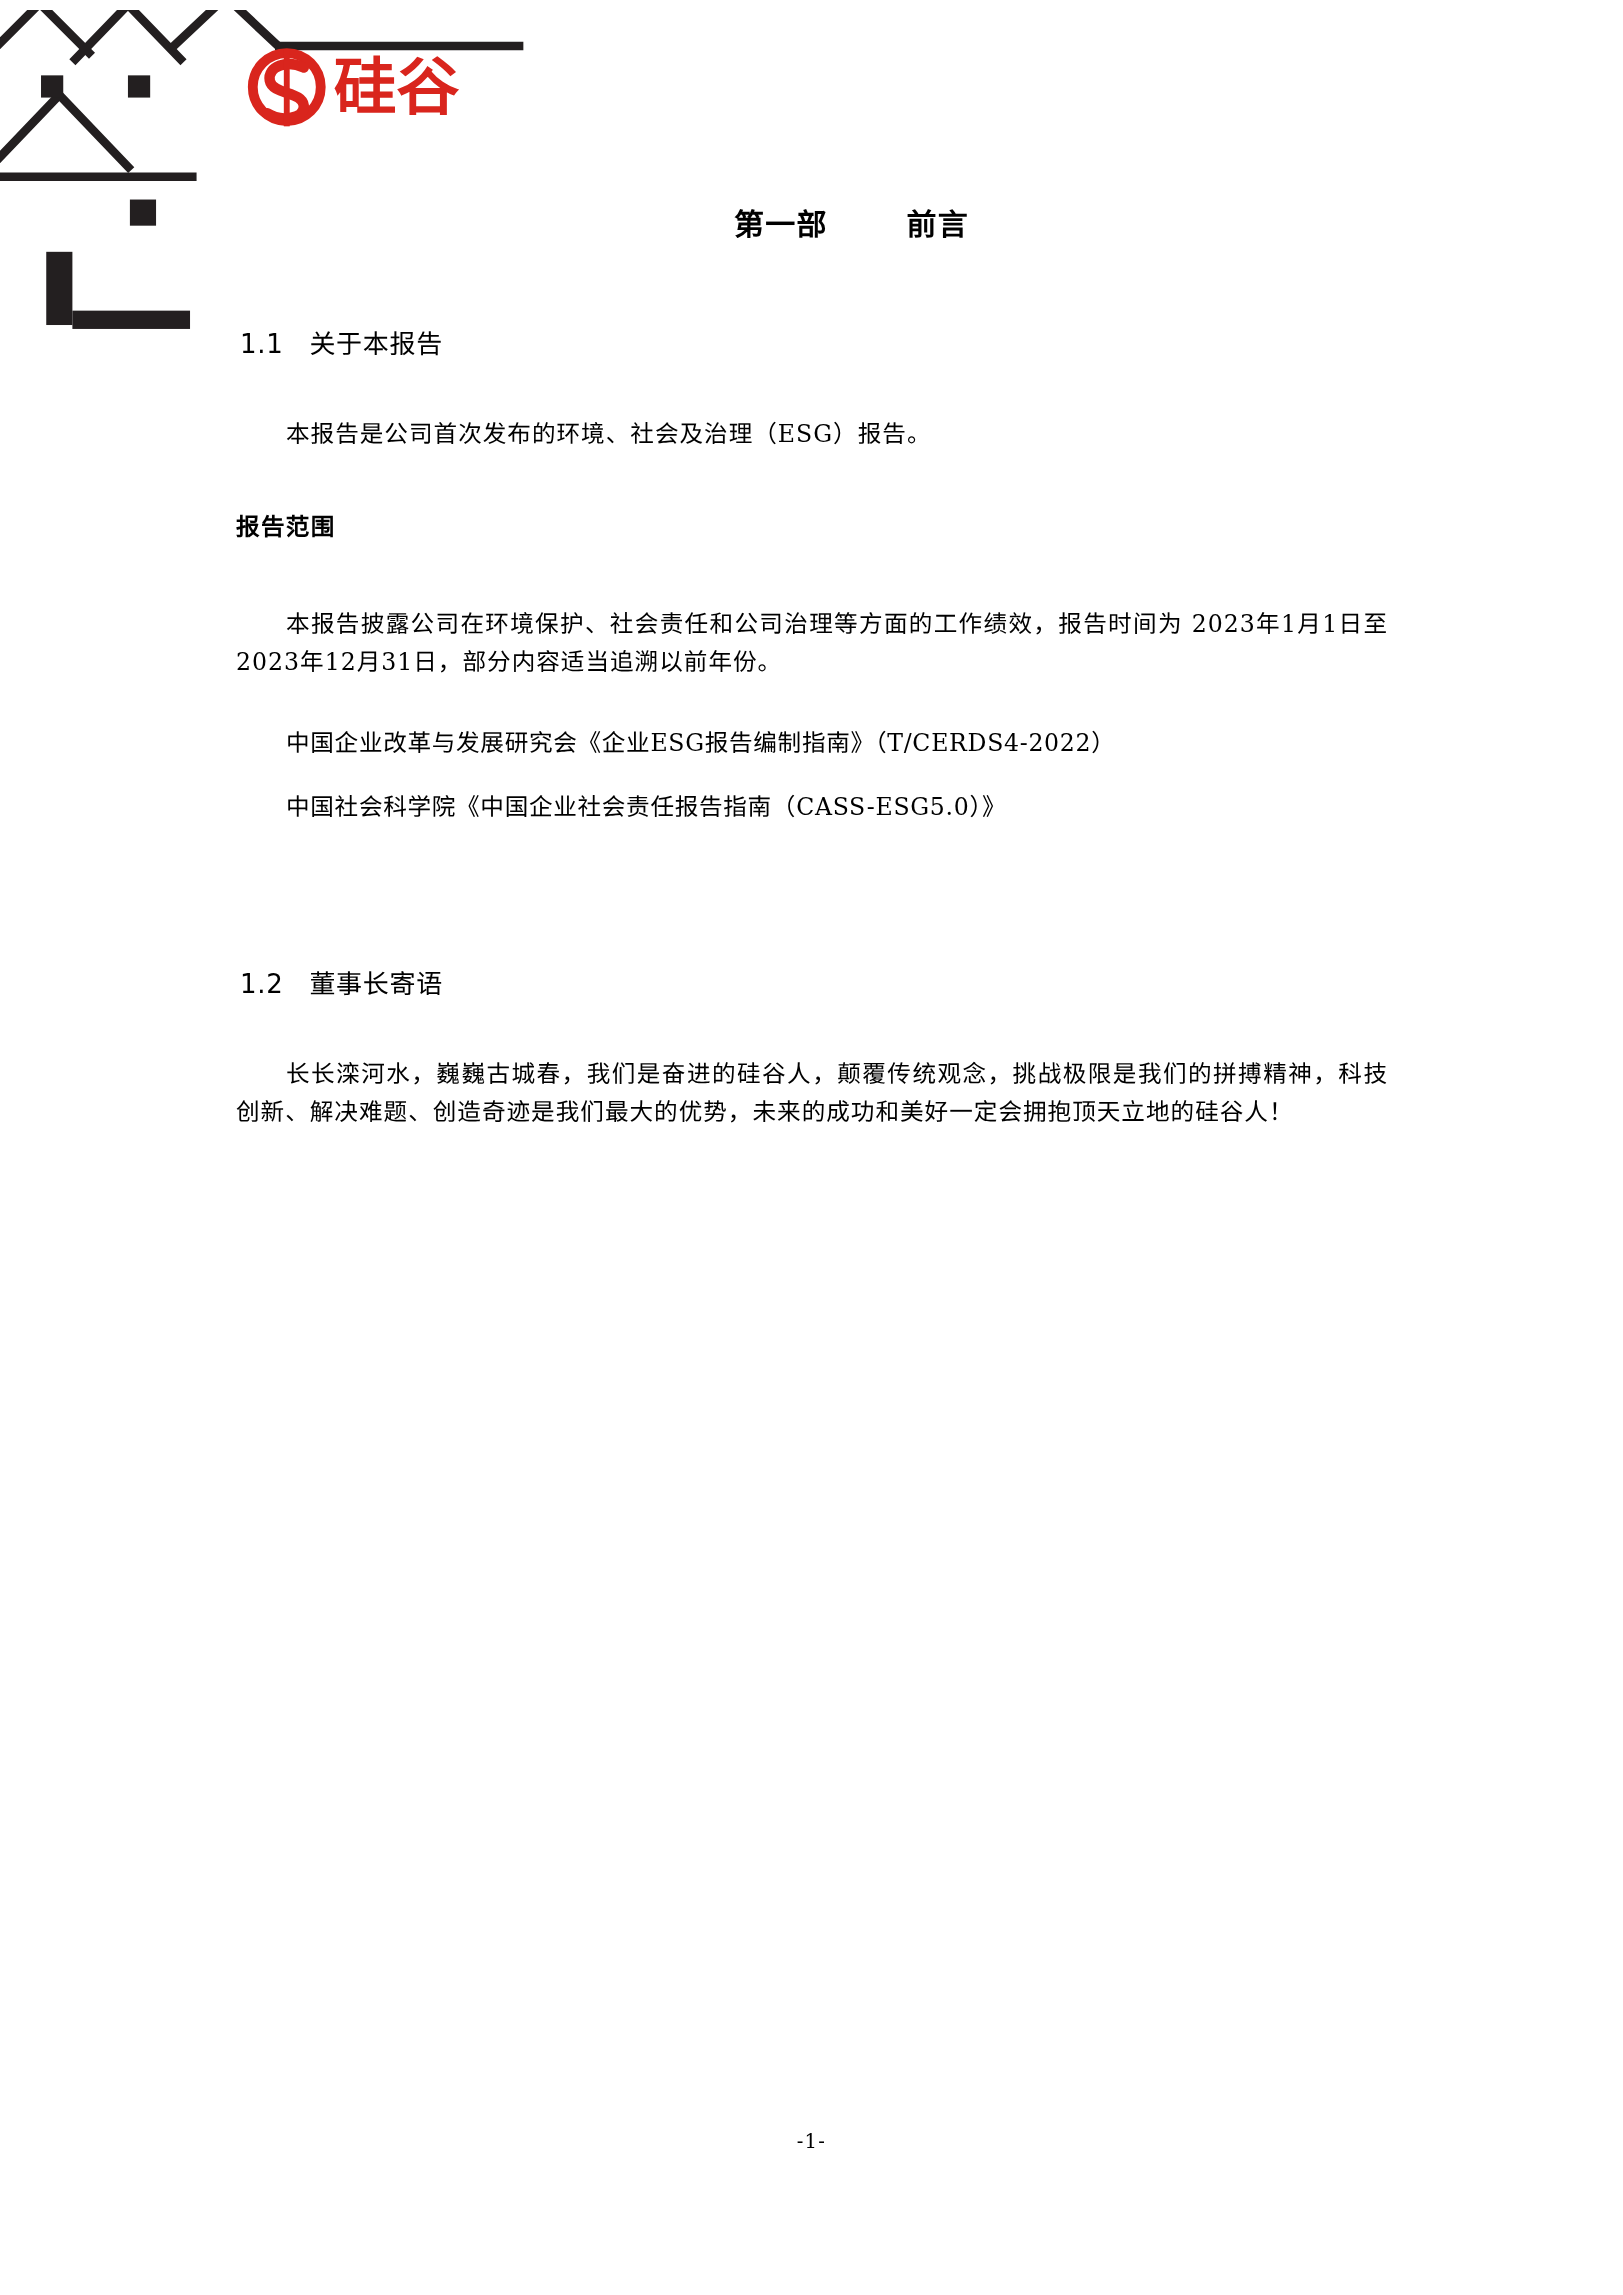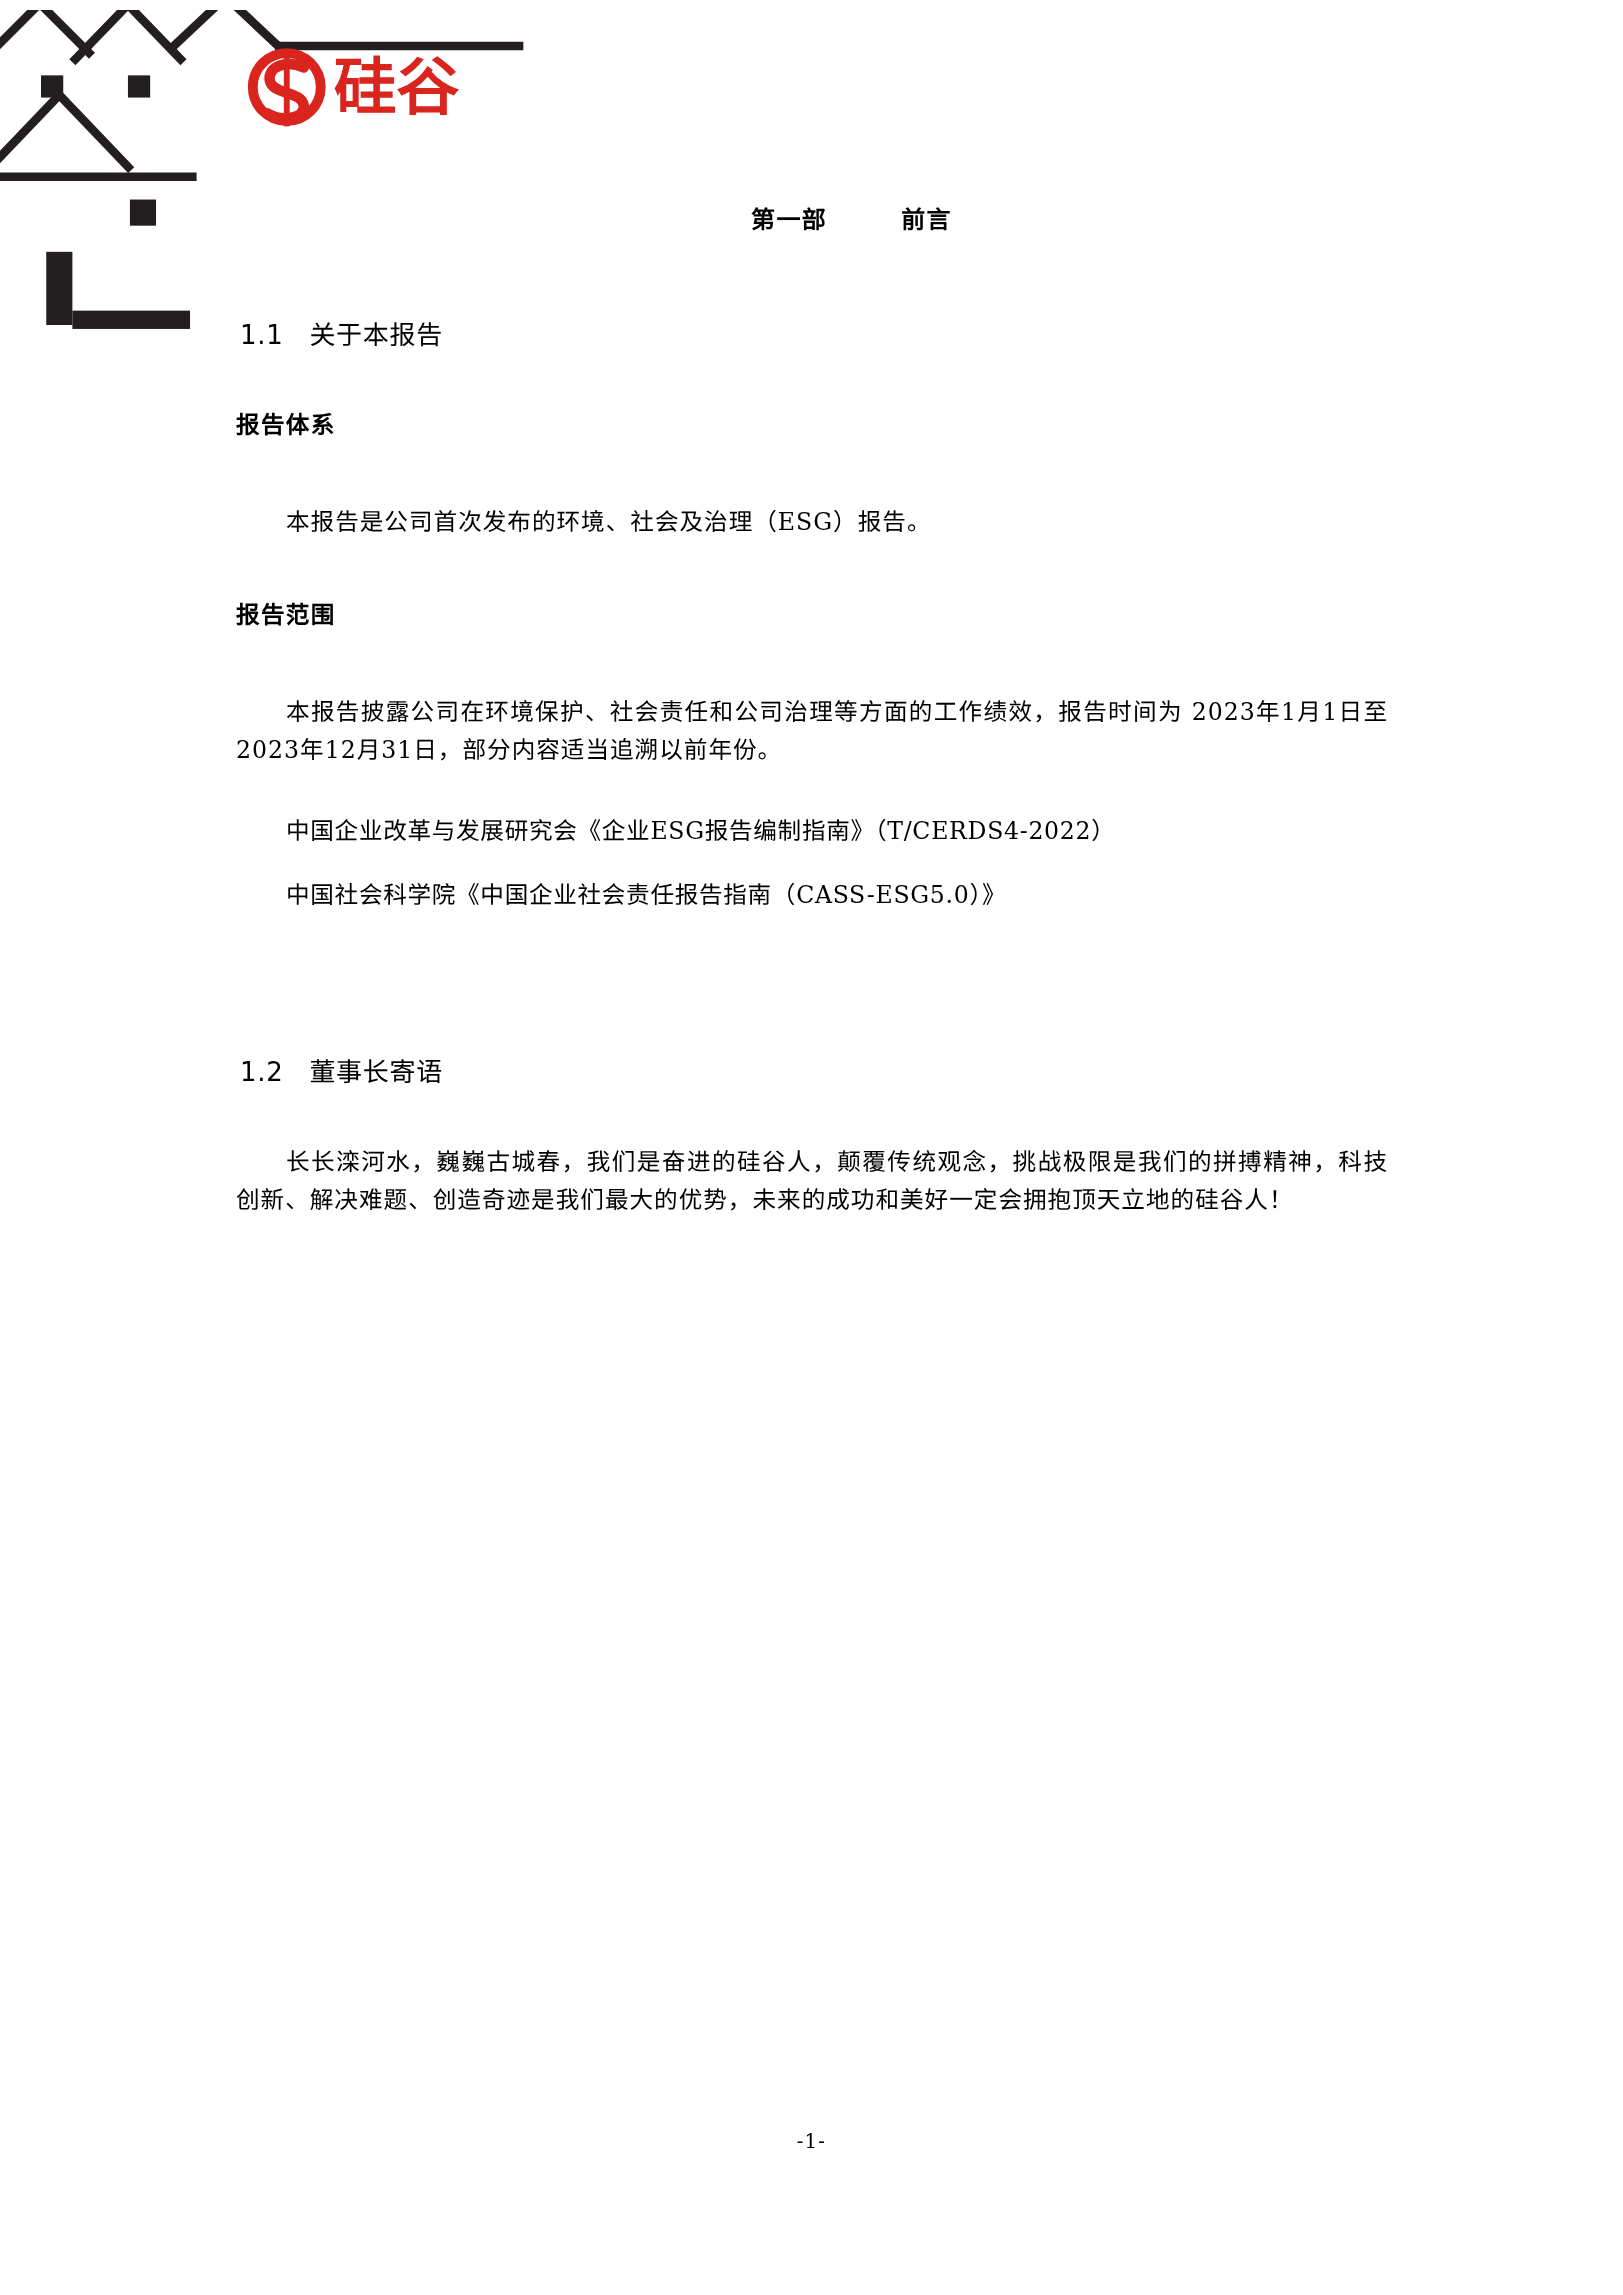--- a/index.html
+++ b/index.html
@@ -38,21 +38,21 @@
   .doc-body {
     position: absolute;
     left: 236px;
     top: 190px;
     width: 1152px;
   }
 
   .part-title {
     font-family: "DejaVu Sans", "Liberation Sans", sans-serif;
     font-weight: bold;
-    font-size: 24px;
+    font-size: 30px;
     letter-spacing: 1.3px;
     text-align: center;
     margin: 0 0 79px 0;
     padding-left: 79px;
   }
   .part-title .gap {
     display: inline-block;
     width: 55px;
   }
 
@@ -152,21 +152,20 @@
       <span>第一部</span>
       <span class="gap"></span>
       <span>前言</span>
     </h1>
 
     <h2 class="h2">
       <span class="num">1.1</span>
       <span>关于本报告</span>
     </h2>
 
-    <h3 class="h3">报告体系</h3>
     <p class="para">本报告是公司首次发布的环境、社会及治理（ESG）报告。</p>
 
     <h3 class="h3">报告范围</h3>
     <p class="para tight">本报告披露公司在环境保护、社会责任和公司治理等方面的工作绩效，报告时间为 2023年1月1日至 2023年12月31日，部分内容适当追溯以前年份。</p>
 
 
     <ul class="ref-list">
       <li>中国企业改革与发展研究会《企业ESG报告编制指南》（T/CERDS4-2022）</li>
       <li>中国社会科学院《中国企业社会责任报告指南（CASS-ESG5.0）》</li>
     </ul>

